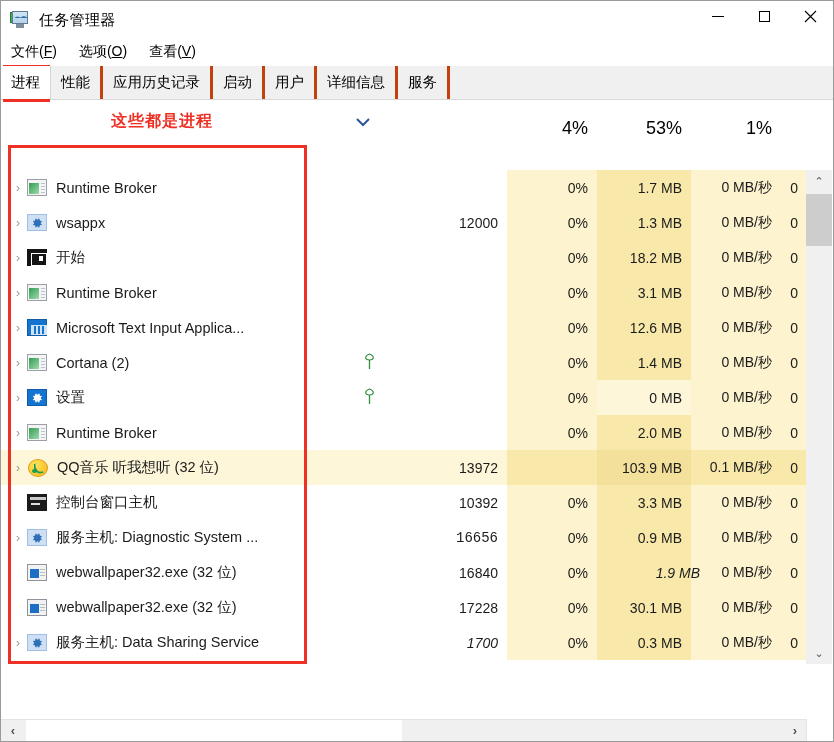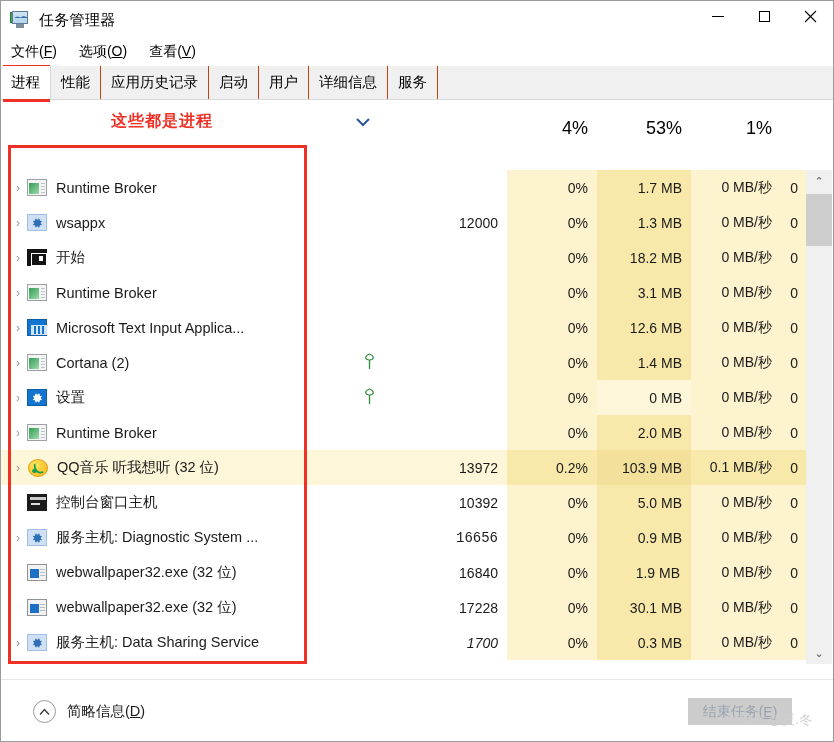--- a/index.html
+++ b/index.html
@@ -74,21 +74,21 @@
   .tabstrip {
     position: absolute; left: 0; top: 65px; width: 832px; height: 34px;
     background: #f0f0f0;
     border-bottom: 1px solid #d8d8d8;
     display: flex; align-items: flex-end;
   }
   .tab {
     height: 33px; padding: 0 10px;
     display: flex; align-items: center; justify-content: center;
     font-size: 14.5px; color: #000;
-    border-right: 1px solid #c2410c;
+    border-right: 3px solid #c2410c;
     background: #f0f0f0;
     white-space: nowrap;
   }
   .tab.active {
     background: #ffffff;
     border-right: 1px solid #d6d6d6;
     position: relative; z-index: 2;
   }
 
   
@@ -541,39 +541,38 @@
         <div class="tint" style="left: 596px; width: 94px; background: rgb(243, 224, 155);"></div>
         <div class="tint" style="left: 690px; width: 90px; background: rgb(248, 233, 171);"></div>
         <div class="tint" style="left: 780px; width: 26px; background: rgb(248, 233, 171);"></div>
         <div class="cell name">
           <div class="expander">›</div>
           <div class="picon ic-qq"></div>
           <div class="pname">QQ音乐 听我想听 (32 位)</div>
         </div>
         <div class="cell status" style="left: 296px; width: 144px;"></div>
         <div class="cell num" style="left: 440px; width: 66px;">13972</div>
-        <div class="cell num" style="left: 506px; width: 90px;">0.2%</div>
         <div class="cell num" style="left: 596px; width: 94px;">103.9 MB</div>
         <div class="cell num" style="left: 690px; width: 90px;">0.1 MB/秒</div>
         <div class="cell num" style="left: 780px; width: 26px;">0</div>
       </div>
       <div class="row">
         <div class="tint" style="left: 506px; width: 90px; background: rgb(253, 243, 207);"></div>
         <div class="tint" style="left: 596px; width: 94px; background: rgb(248, 233, 171);"></div>
         <div class="tint" style="left: 690px; width: 90px; background: rgb(253, 243, 207);"></div>
         <div class="tint" style="left: 780px; width: 26px; background: rgb(253, 243, 207);"></div>
         <div class="cell name">
           <div class="spacer18"></div>
           <div class="picon ic-console"></div>
           <div class="pname">控制台窗口主机</div>
         </div>
         <div class="cell status" style="left: 296px; width: 144px;"></div>
         <div class="cell num" style="left: 440px; width: 66px;">10392</div>
         <div class="cell num" style="left: 506px; width: 90px;">0%</div>
-        <div class="cell num" style="left: 596px; width: 94px;">5.0 MB</div>
+        <div class="cell num" style="left: 596px; width: 94px;">3.3 MB</div>
         <div class="cell num" style="left: 690px; width: 90px;">0 MB/秒</div>
         <div class="cell num" style="left: 780px; width: 26px;">0</div>
       </div>
       <div class="row">
         <div class="tint" style="left: 506px; width: 90px; background: rgb(253, 243, 207);"></div>
         <div class="tint" style="left: 596px; width: 94px; background: rgb(248, 233, 171);"></div>
         <div class="tint" style="left: 690px; width: 90px; background: rgb(253, 243, 207);"></div>
         <div class="tint" style="left: 780px; width: 26px; background: rgb(253, 243, 207);"></div>
         <div class="cell name">
           <div class="expander">›</div>
@@ -598,21 +597,21 @@
         <div class="tint" style="left: 690px; width: 90px; background: rgb(253, 243, 207);"></div>
         <div class="tint" style="left: 780px; width: 26px; background: rgb(253, 243, 207);"></div>
         <div class="cell name">
           <div class="spacer18"></div>
           <div class="picon ic-win-blue"></div>
           <div class="pname">webwallpaper32.exe (32 位)</div>
         </div>
         <div class="cell status" style="left: 296px; width: 144px;"></div>
         <div class="cell num" style="left: 440px; width: 66px;">16840</div>
         <div class="cell num" style="left: 506px; width: 90px;">0%</div>
-        <div class="cell num" style="left: 576px; width: 112px;">1.9 MB</div>
+        <div class="cell num" style="left: 596px; width: 112px; font-style: italic;">1.9 MB</div>
         <div class="cell num" style="left: 690px; width: 90px;">0 MB/秒</div>
         <div class="cell num" style="left: 780px; width: 26px;">0</div>
       </div>
       <div class="row">
         <div class="tint" style="left: 506px; width: 90px; background: rgb(253, 243, 207);"></div>
         <div class="tint" style="left: 596px; width: 94px; background: rgb(248, 233, 171);"></div>
         <div class="tint" style="left: 690px; width: 90px; background: rgb(253, 243, 207);"></div>
         <div class="tint" style="left: 780px; width: 26px; background: rgb(253, 243, 207);"></div>
         <div class="cell name">
           <div class="spacer18"></div>
@@ -659,26 +658,14 @@
   <div class="hscroll">
     <div class="hs-btn hs-left">‹</div>
     <div class="hs-thumb"></div>
     <div class="hs-btn hs-right">›</div>
   </div>
   <div class="corner-box"></div>
 
   <div class="redbox" style="left:2px;  top:64px;  width:47px;  height:37px;"></div>
   <div class="redbox" style="left:7px;  top:144px; width:299px; height:519px;"></div>
 
-  <div class="footer">
-    <div class="brief">
-      <div class="circ">
-        <svg width="11" height="8" viewBox="0 0 11 8">
-            <path d="M1 6.5 L5.5 1.5 L10 6.5" stroke="#3a3a3a" stroke-width="1.3" fill="none"></path>
-          </svg>
-      </div>
-      <div class="lbl">简略信息(<u>D</u>)</div>
-    </div>
-    <div class="endtask">结束任务(<u>E</u>)</div>
-    <div class="watermark">CSDN @夏.冬</div>
-  </div>
 
 </div>
 
 </body></html>

